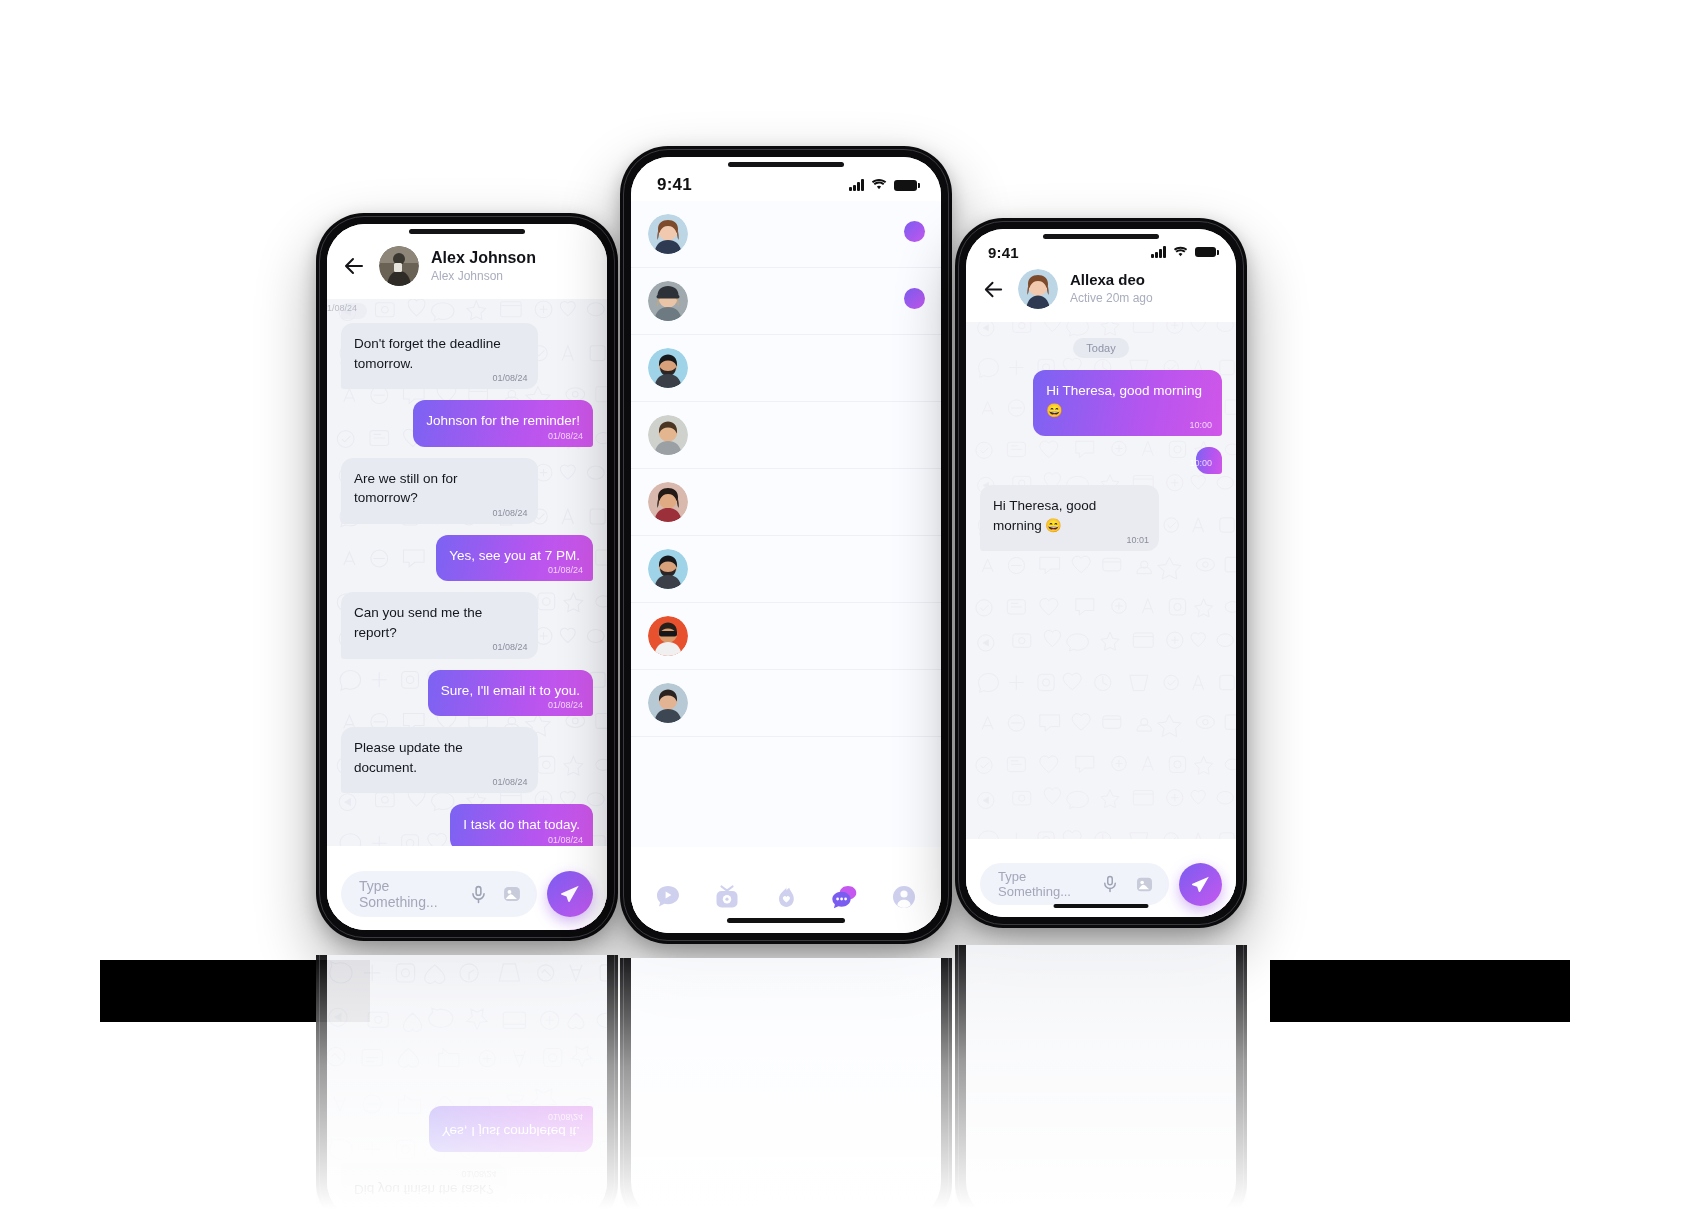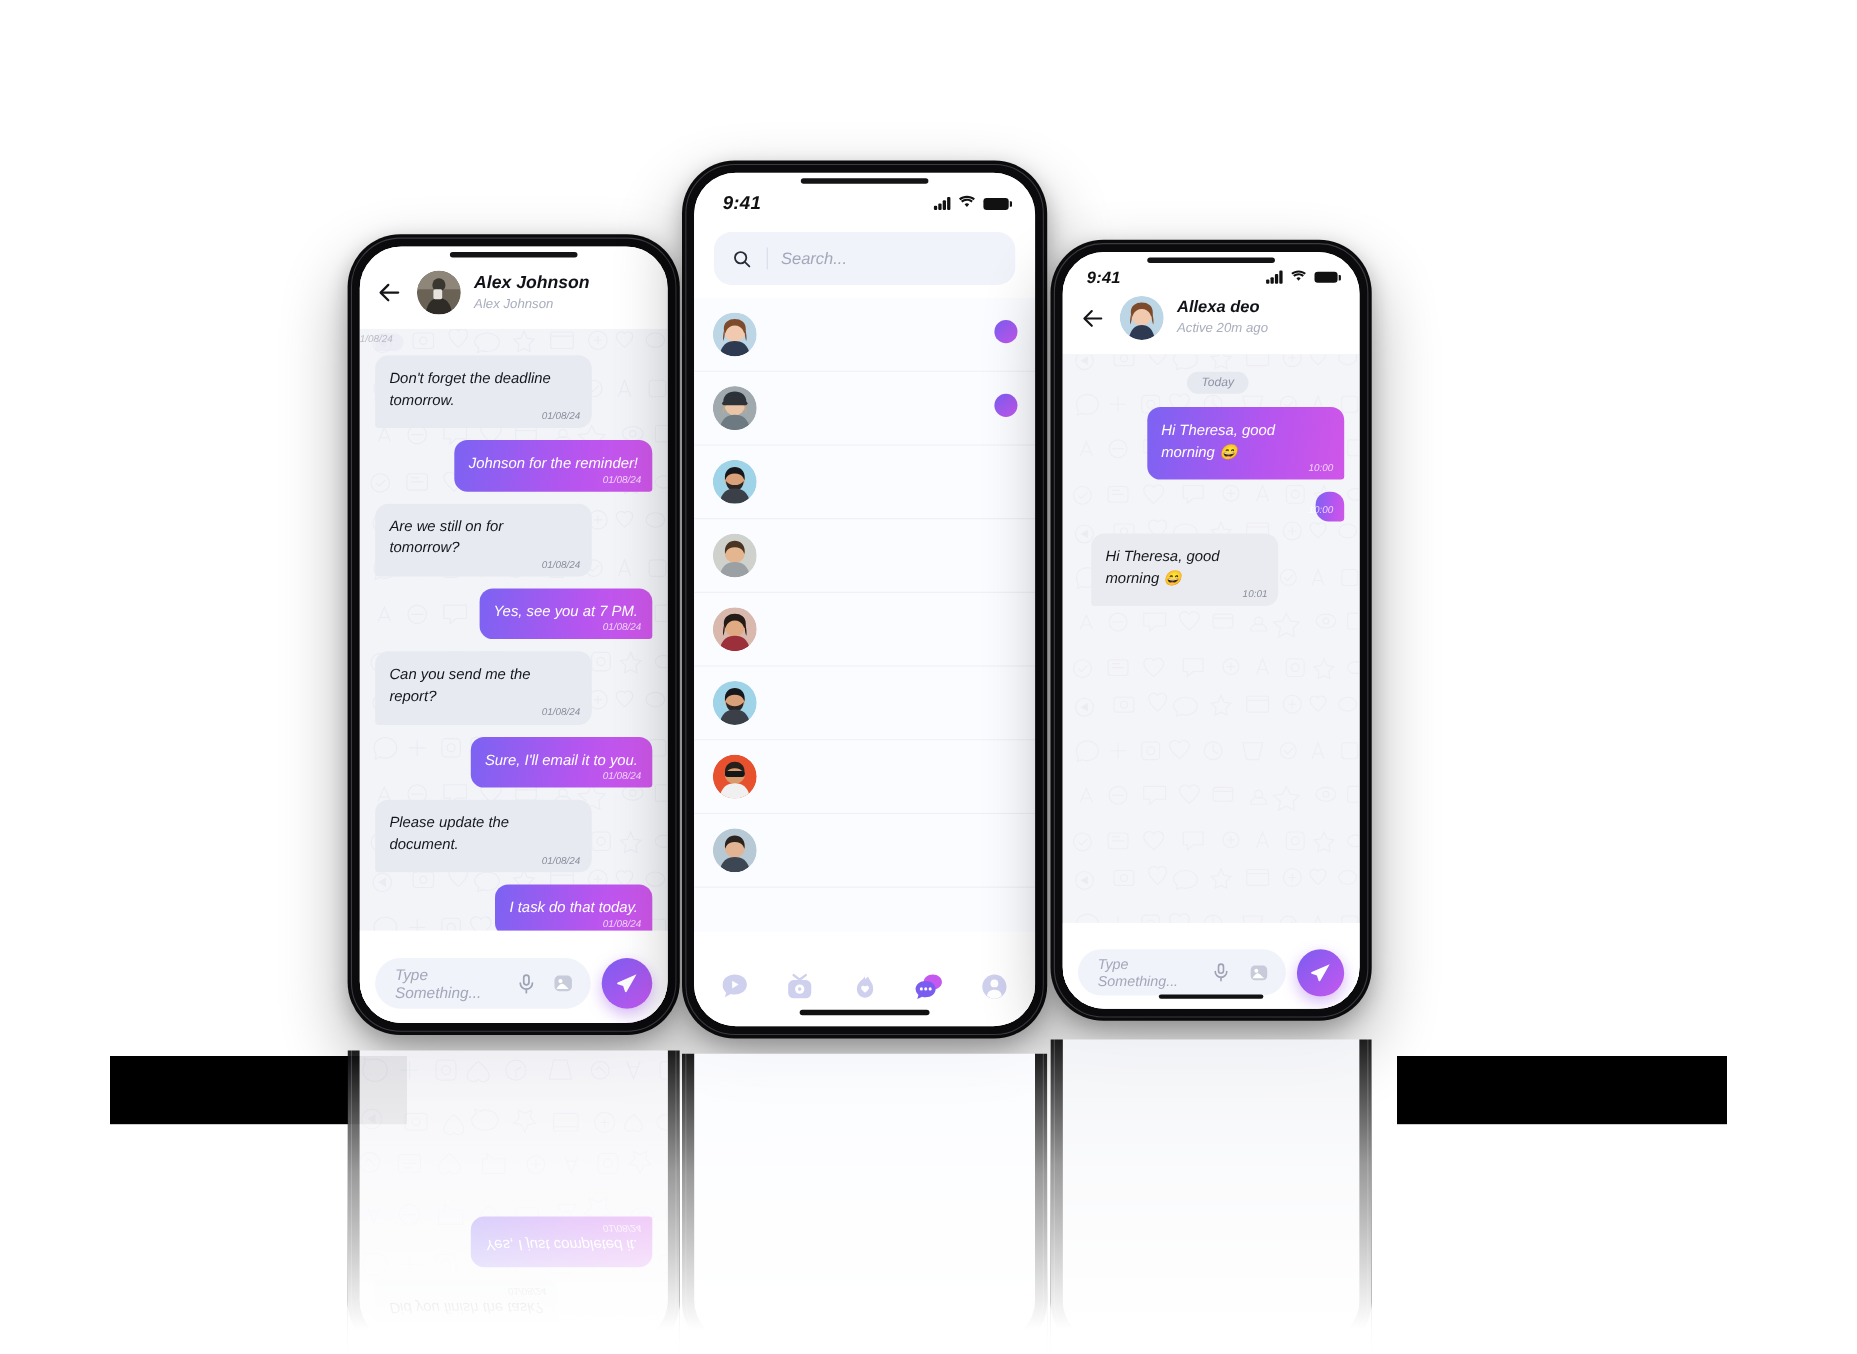--- a/index.html
+++ b/index.html
@@ -17,21 +17,20 @@
     overflow: hidden;
   }
 
   
   .phone {
     position: absolute;
     border-radius: 48px;
     background: #0b0b0d;
     padding: 11px;
     box-shadow: 0 28px 60px rgba(0,0,0,.32), 0 6px 18px rgba(0,0,0,.22);
-    font-style: italic;
   }
   .phone::after {   
     content:"";
     position:absolute; inset:3px;
     border-radius: 45px;
     border:1.5px solid #3a3a40;
     pointer-events:none;
   }
   .screen {
     position: relative;
@@ -387,32 +386,20 @@
               <svg width="16" height="12" viewBox="0 0 16 12" fill="#111">
                   <path d="M8 11.2l2.1-2.6a3.3 3.3 0 00-4.2 0L8 11.2z"></path>
                   <path d="M8 5.6c1.6 0 3 .6 4.1 1.5l1.3-1.6A8.2 8.2 0 008 3.6 8.2 8.2 0 002.6 5.5l1.3 1.6A6.4 6.4 0 018 5.6z"></path>
                   <path d="M8 .9C5.3.9 2.8 1.8.8 3.4l1.3 1.6A9.7 9.7 0 018 2.9c2.3 0 4.4.8 6 2.1l1.3-1.6C13.2 1.8 10.7.9 8 .9z"></path>
                 </svg>
             </span>
             <span class="batt"></span>
           </span>
         </div>
 
-        <div class="searchwrap">
-          <div class="searchbar">
-            <span class="search-ico">
-              <svg width="19" height="19" viewBox="0 0 24 24" fill="none" stroke="#2a2d38" stroke-width="2.1" stroke-linecap="round">
-                  <circle cx="10.5" cy="10.5" r="6.5"></circle>
-                  <line x1="15.5" y1="15.5" x2="20.5" y2="20.5"></line>
-                </svg>
-            </span>
-            <span class="search-div"></span>
-            <span class="search-ph">Search...</span>
-          </div>
-        </div>
 
         <div class="chatlist" id="chat-list" style="flex:1 1 auto; overflow:hidden;">
             <div class="chat-row">
               <span class="avatar"><svg width="40" height="40" viewBox="0 0 40 40">
     <defs>
                     <clipPath id="av0">
                       <circle cx="20" cy="20" r="20"></circle>
                     </clipPath>
                   </defs>
     <g clip-path="url(#av0)">
@@ -711,21 +698,21 @@
                 <path d="M8 40c1.5-10 6.5-13.5 12-13.5S30.5 30 32 40z" fill="#2e3a52"></path>
               </g>
             </svg>
           </span>
           <span style="flex:1 1 auto;min-width:0;">
             <div class="conv-title" style="font-size:15px;">Allexa deo</div>
             <div class="conv-sub">Active 20m ago</div>
           </span>
         </div>
 
-        <div class="conv-body" style="background:#f4f5f8;padding-left:12px;">
+        <div class="conv-body" style="background:#f4f5f8;">
           <svg class="doodle" width="100%" height="100%" preserveAspectRatio="xMidYMid slice" viewBox="0 0 300 700">
             <rect width="300" height="700" fill="#f4f5f8"></rect>
             <g stroke="#e5e6ee" stroke-width="1.1" fill="none">
                 <use href="#dg"></use>
                 <use href="#dg" y="175"></use>
                 <use href="#dg" y="350"></use>
                 <use href="#dg" y="525"></use>
                 <use href="#dg" y="700"></use>
               </g>
           </svg>

